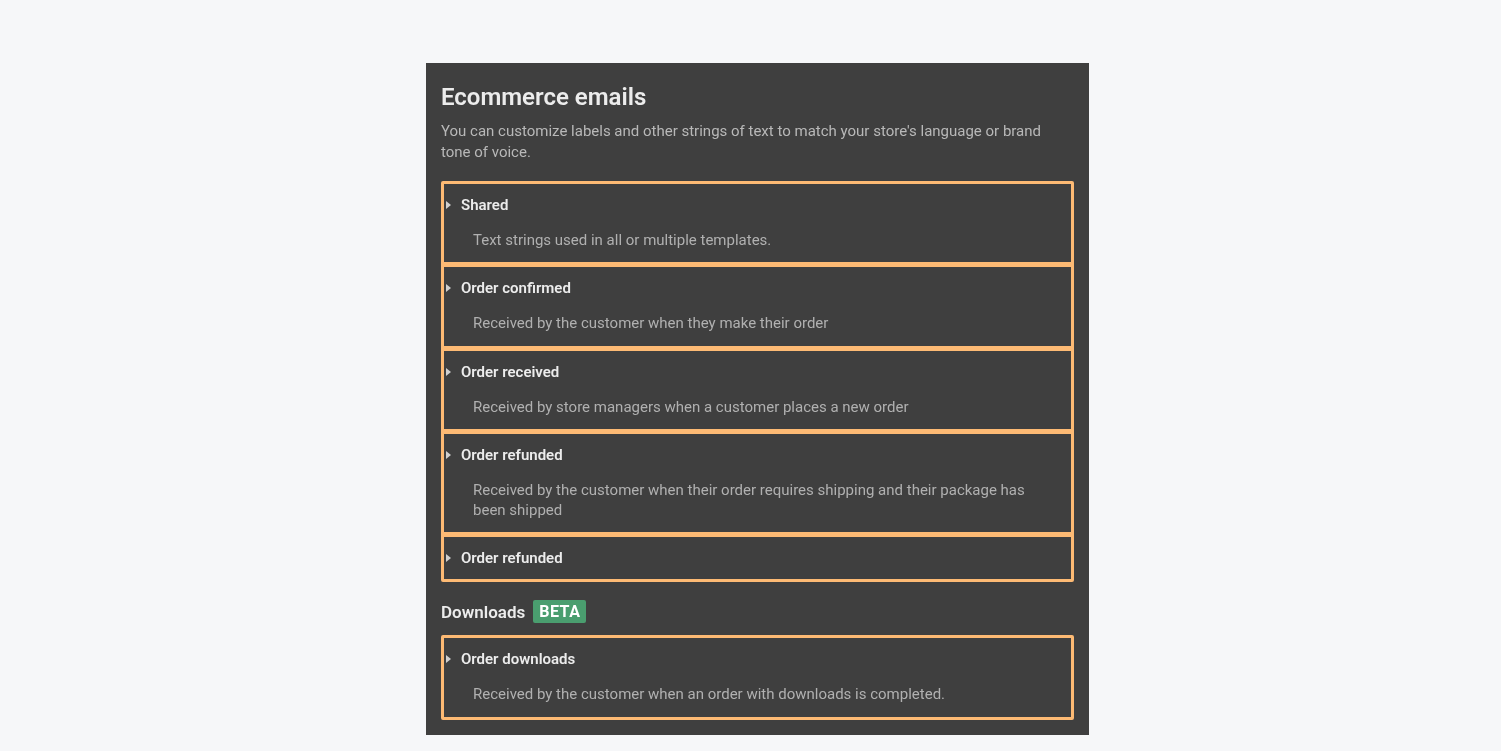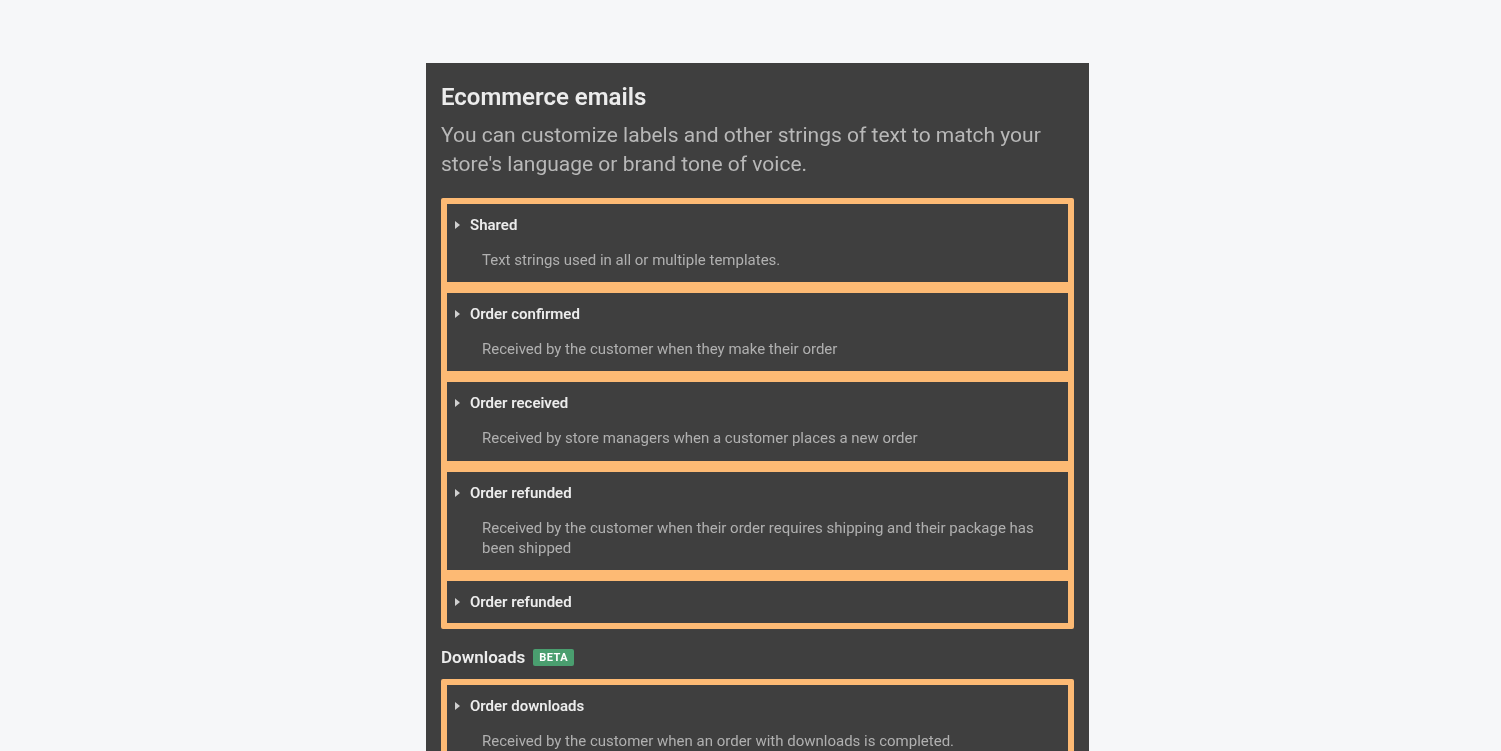--- a/index.html
+++ b/index.html
@@ -19,49 +19,49 @@
     padding: 20px 15px 15px 15px;
   }
   .panel-title {
     color: #ececec;
     font-size: 24px;
     font-weight: 600;
     margin-bottom: 10px;
   }
   .panel-desc {
     color: #b8b8b8;
-    font-size: 21px;
+    font-size: 15px;
     line-height: 1.4;
     margin-bottom: 18px;
   }
   .section-heading {
     color: #ececec;
     font-size: 17px;
     font-weight: 600;
     margin-bottom: 12px;
     display: flex;
     align-items: center;
     gap: 8px;
   }
   .badge {
     display: inline-block;
     background: #4a9e6f;
     color: #ffffff;
-    font-size: 11px;
+    font-size: 16px;
     font-weight: 700;
     letter-spacing: 0.5px;
     padding: 2px 6px;
     border-radius: 2px;
   }
   .item-group {
     margin-bottom: 18px;
   }
   .item {
-    border: 6px solid #fdba74;
-    padding: 12px 14px 12px 8px;
+    border: 3px solid #fdba74;
+    padding: 12px 14px 12px 2px;
     margin-bottom: -1px;
     cursor: pointer;
   }
   .item:first-child { border-top-left-radius: 2px; border-top-right-radius: 2px; }
   .item:last-child { border-bottom-left-radius: 2px; border-bottom-right-radius: 2px; margin-bottom: 0; }
   .item-header {
     display: flex;
     align-items: center;
     gap: 10px;
   }

